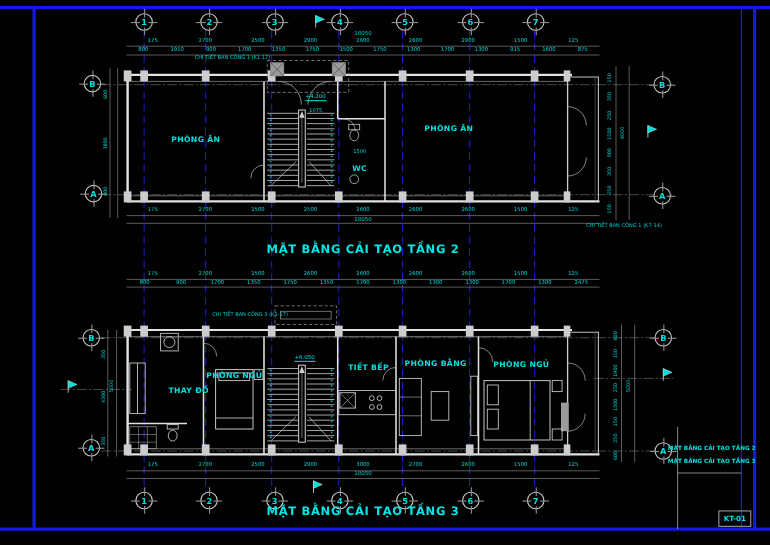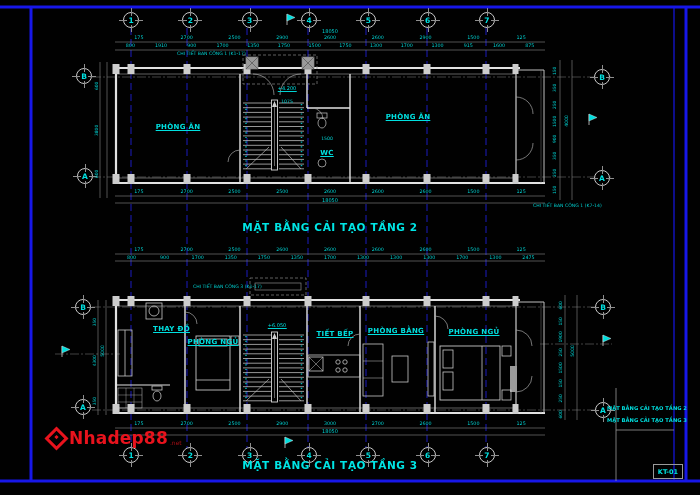--- a/index.html
+++ b/index.html
@@ -1,21 +1,21 @@
 <!DOCTYPE html>
 <html><head>
 <meta charset="utf-8">
 <style>
   html,body{margin:0;padding:0;background:#000;}
   .sheet{position:relative;width:700px;height:495px;background:#010101;overflow:hidden;
          font-family:"DejaVu Sans",sans-serif;}
   svg{position:absolute;left:0;top:0;}
   
   .lbl{position:absolute;color:#00e0e0;white-space:nowrap;transform:translateX(-50%);line-height:1;}
-  .room{font-size:7px;font-weight:bold;text-decoration:underline;letter-spacing:0.3px;}
+  .room{font-size:7px;font-weight:bold;letter-spacing:0.3px;}
   .title{font-size:10.5px;font-weight:bold;letter-spacing:0.6px;color:#00e5e5;}
   .note{font-size:4.6px;color:#00cccc;transform:none;}
   .tiny{font-size:4.6px;color:#00d2d2;}
   .elev{font-size:5px;border-bottom:0.5px solid #00d2d2;}
   
   .dimrow{position:absolute;display:flex;}
   .dimrow span{flex:1;text-align:center;color:#00d2d2;font-size:4.8px;line-height:1;white-space:nowrap;overflow:visible;}
   .dimtotal{position:absolute;text-align:center;color:#00d2d2;font-size:5px;line-height:1;}
   
   .vdim{position:absolute;display:flex;flex-direction:column;}
@@ -451,30 +451,25 @@
   <span class="lbl elev" style="left:287px;top:86px;">+4.200</span>
   <span class="lbl room" style="left:178px;top:124px;">PHÒNG ĂN</span>
   <span class="lbl tiny" style="left:327px;top:137px;">1500</span>
   <span class="lbl room" style="left:327px;top:150px;">WC</span>
   <span class="lbl room" style="left:408px;top:114px;">PHÒNG ĂN</span>
   <span class="lbl title" style="left:330px;top:222px;">MẶT BẰNG CẢI TẠO TẦNG 2</span>
   <span class="lbl note" style="left:533px;top:204px;">CHI TIẾT BAN CÔNG 1 (K7-14)</span>
 
   <span class="lbl note" style="left:193px;top:285px;">CHI TIẾT BAN CÔNG 3 (K1-17)</span>
   <span class="lbl elev" style="left:277px;top:323px;">+6.050</span>
-  <span class="lbl room" style="left:148px;top:326px;padding-left:47px;">THAY ĐỒ</span>
+  <span class="lbl room" style="left:148px;top:352px;padding-left:47px;">THAY ĐỒ</span>
   <span class="lbl room" style="left:213px;top:339px;">PHÒNG NGỦ</span>
   <span class="lbl room" style="left:335px;top:331px;">TIẾT BẾP</span>
   <span class="lbl room" style="left:396px;top:328px;">PHÒNG BẰNG</span>
   <span class="lbl room" style="left:474px;top:329px;">PHÒNG NGỦ</span>
   <span class="lbl title" style="left:330px;top:460px;">MẶT BẰNG CẢI TẠO TẦNG 3</span>
 
-  <div class="watermark">
-    <div class="wm-diamond"></div>
-    <span class="wm-name">Nhadep88</span>
-    <span class="wm-suffix">.net</span>
-  </div>
 
   <span class="tb-line" style="left:647px;top:405px;">MẶT BẰNG CẢI TẠO TẦNG 2</span>
   <span class="tb-line" style="left:647px;top:417px;">MẶT BẰNG CẢI TẠO TẦNG 3</span>
   <div class="tb-code">KT-01</div>
 
 </div>
 
 </body></html>

